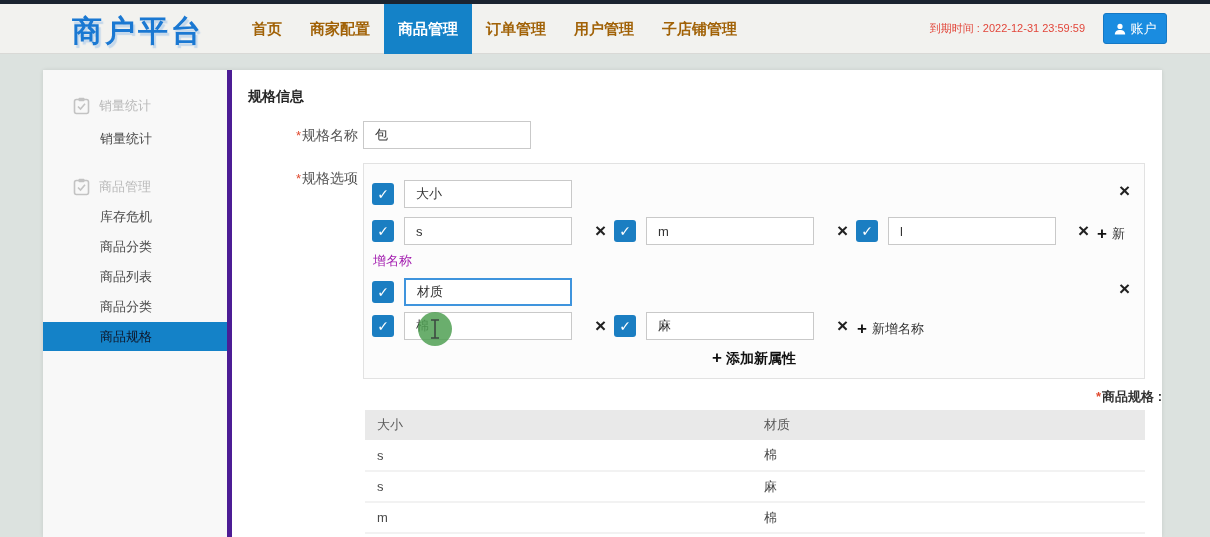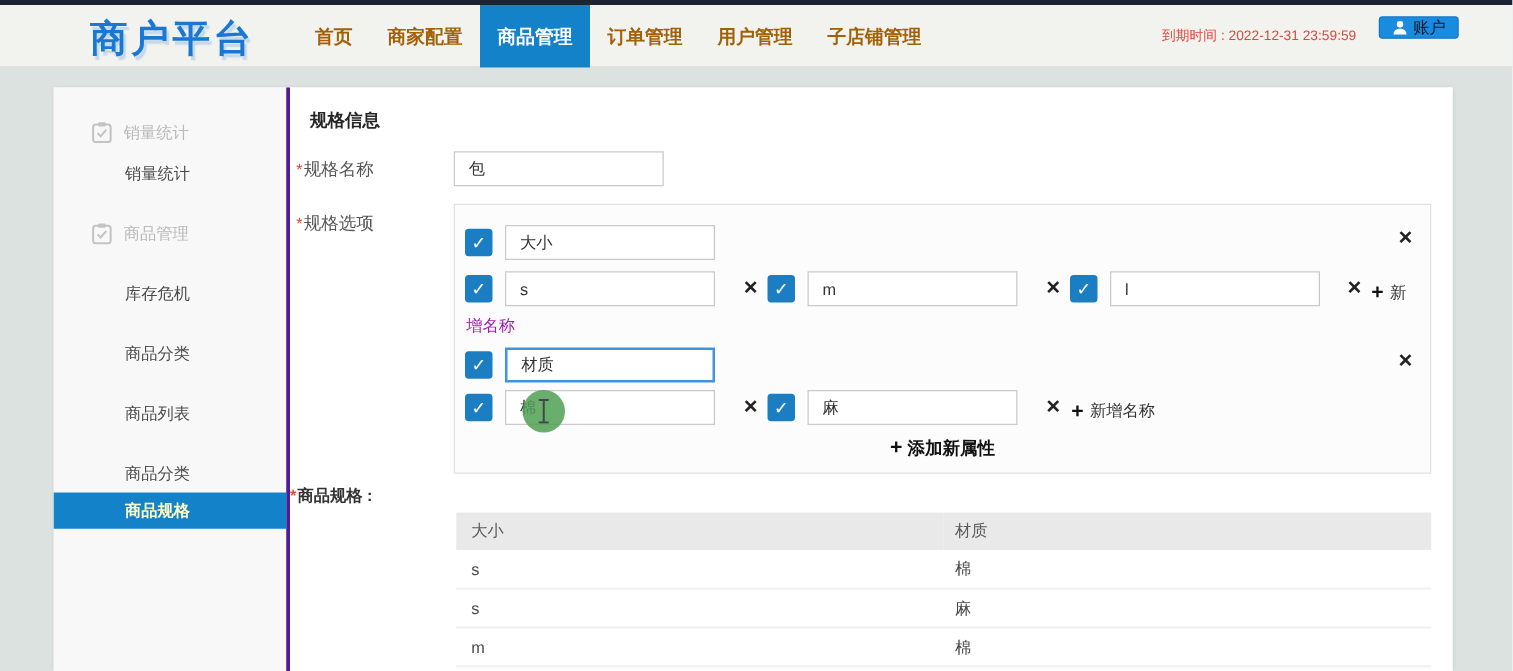--- a/index.html
+++ b/index.html
@@ -7,41 +7,41 @@
   body { font-family:"Liberation Sans","DejaVu Sans",sans-serif; background:#dce2df; position:relative; }
 
   
   .topstrip { position:absolute; left:0; top:0; width:1210px; height:4px; background:#1b2430; }
   .header { position:absolute; left:0; top:4px; width:1210px; height:50px; background:#f2f2ef; border-bottom:1px solid #d9d9d6; }
   .logo { position:absolute; left:72px; top:7px; font-size:30px; font-weight:800; color:#1a78d2; letter-spacing:3px; text-shadow:2px 3px 1px rgba(140,185,230,.45); }
   .nav { position:absolute; left:238px; top:0; height:50px; display:flex; align-items:stretch; }
   .nav-item { display:flex; align-items:center; padding:0 14px; font-size:15px; font-weight:bold; color:#a16207; cursor:pointer; white-space:nowrap; }
   .nav-item.active { background:#1482c8; color:#fff; }
   .expiry { position:absolute; right:125px; top:17px; font-size:11px; color:#e2463a; white-space:nowrap; }
-  .account-btn { position:absolute; right:43px; top:9px; width:64px; height:18px; background:#1a8ce0; border:1px solid #1578c4; border-radius:3px; color:#0f172a; font-size:13px; display:flex; align-items:center; justify-content:center; gap:5px; cursor:pointer; }
+  .account-btn { position:absolute; right:43px; top:9px; width:64px; height:31px; background:#1a8ce0; border:1px solid #1578c4; border-radius:3px; color:#ffffff; font-size:13px; display:flex; align-items:center; justify-content:center; gap:5px; cursor:pointer; }
   .user-icon { width:12px; height:12px; display:inline-block; }
 
   
   .card { position:absolute; left:43px; top:70px; width:1119px; height:467px; background:#fff; box-shadow:0 0 4px rgba(0,0,0,.10); }
 
   
-  .sidebar { position:absolute; left:0; top:0; width:189px; height:467px; background:#f8f8f8; border-right:3px solid #4c1d95; padding-top:25px; }
+  .sidebar { position:absolute; left:0; top:0; width:189px; height:467px; background:#f8f8f8; border-right:5px solid #4c1d95; padding-top:25px; }
   .side-group { display:flex; align-items:center; gap:9px; height:22px; padding-left:30px; color:#b9b9b9; font-size:13px; }
   .side-item { height:22px; line-height:22px; padding-left:57px; color:#4a4a4a; font-size:13px; cursor:pointer; }
-  .side-item.active { height:29px; line-height:29px; background:#1482c8; color:#fef9c3;font-weight:bold; }
+  .side-item.active { height:29px; line-height:29px; background:#1482c8; color:#0f172a; }
   .g1i { margin-top:11px; }
   .g2  { margin-top:26px; }
-  .g2i { margin-top:26px; }
+  .g2i { margin-top:8px; }
   .g2i-active { margin-top:4px; }
   .clip-icon { width:17px; height:18px; flex:0 0 auto; }
 
   
   .main { position:absolute; left:189px; top:0; width:930px; height:467px; background:#fff; }
   .page-title { position:absolute; left:16px; top:18px; font-size:14px; font-weight:bold; color:#262626; }
-  .field-label { position:absolute; font-size:14px; color:#555; text-align:center; width:180px; white-space:nowrap; }
+  .field-label { position:absolute; font-size:14px; color:#555; text-align:right; width:180px; white-space:nowrap; }
   .req { color:#e04a2f; margin-right:1px; font-size:13px; }
   .lbl-name { left:-54px; top:57px; }
   .lbl-opts { left:-54px; top:100px; }
   .txt-input { border:1px solid #c9c9c9; background:#fff; height:28px; font-size:13px; color:#333; padding:0 11px; font-family:inherit; outline:none; }
   .inp-name { position:absolute; left:131px; top:51px; width:168px; }
 
   
   .panel { position:absolute; left:131px; top:93px; width:782px; height:216px; border:1px solid #e2e2e2; background:#fcfcfc; }
   .cb { position:absolute; width:22px; height:22px; background:#1b7ec2; border-radius:3px; color:#fff; font-size:14px; font-weight:bold; display:flex; align-items:center; justify-content:center; cursor:pointer; }
   .panel .inp { position:absolute; width:168px; }
@@ -49,21 +49,21 @@
   .plus { font-size:17px; font-weight:900; color:#111; }
   .add-inline { position:absolute; font-size:13px; color:#333; cursor:pointer; white-space:nowrap; display:flex; align-items:center; gap:5px; }
   .wrap-part2 { position:absolute; left:9px; top:88px; font-size:13px; color:#a21caf; cursor:pointer; }
   .inp-focused { border:2px solid #3f94dd; }
   .add-attr { position:absolute; left:0; top:184px; width:100%; text-align:center; font-size:14px; font-weight:bold; color:#111; cursor:pointer; }
 
   
   .cursor-dot { position:absolute; left:54px; top:148px; width:34px; height:34px; border-radius:50%; background:rgba(80,160,84,.85); display:flex; align-items:center; justify-content:center; pointer-events:none; }
 
   
-  .spec-label { position:absolute; left:0; top:318px; width:100%; text-align:left; font-size:13px; font-weight:bold; color:#333; }
+  .spec-label { position:absolute; left:0; top:318px; width:100%; text-align:right; font-size:13px; font-weight:bold; color:#333; }
   .spec-table { position:absolute; left:133px; top:340px; width:780px; border-collapse:collapse; font-size:13px; }
   .spec-table th { background:#e9e9e9; color:#5a5a5a; font-weight:normal; text-align:left; height:30px; }
   .spec-table td { background:#fff; color:#4a4a4a; height:31px; border-bottom:2px solid #f2f2f2; }
   .spec-table th:first-child, .spec-table td:first-child { padding-left:12px; width:50%; }
   .spec-table th:last-child, .spec-table td:last-child { padding-left:9px; }
 </style>
 </head>
 <body>
 
 <div class="topstrip"></div>

